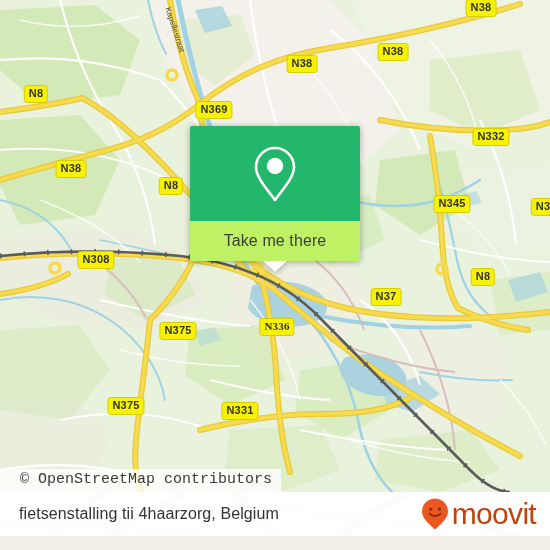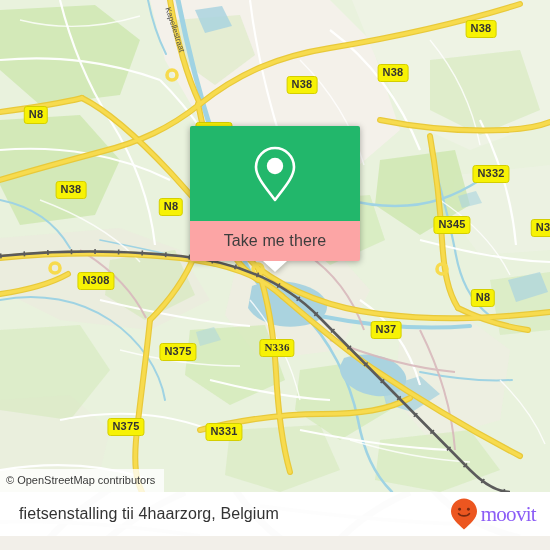--- a/index.html
+++ b/index.html
@@ -45,21 +45,20 @@
     border-radius: 3px;
     color: #333;
     font-size: 11px;
     font-weight: bold;
     font-family: "Liberation Sans", sans-serif;
     line-height: 13px;
     padding: 1px 4px 2px 4px;
     white-space: nowrap;
     letter-spacing: 0.2px;
     transform: translate(-50%, -50%);
-    margin-top: 21px;
   }
 
   .street-label {
     position: absolute;
     color: #4d4d4d;
     font-size: 8px;
     font-family: "Liberation Sans", sans-serif;
     white-space: nowrap;
     transform-origin: 0 0;
   }
@@ -75,21 +74,21 @@
   #callout-top {
     height: 95px;
     background: #22b76b;
     border-radius: 2px 2px 0 0;
     display: flex;
     align-items: center;
     justify-content: center;
   }
   #callout-bottom {
     height: 40px;
-    background: #fca5a5;
+    background: #bef264;
     border-radius: 0 0 2px 2px;
     display: flex;
     align-items: center;
     justify-content: center;
     position: relative;
   }
   #callout-label {
     color: #3d3d3d;
     font-size: 16px;
     font-family: "Liberation Sans", sans-serif;
@@ -107,23 +106,23 @@
     border-top: 11px solid #ffffff;
   }
 
   
   #attribution {
     position: absolute;
     left: 0;
     bottom: 0;
     background: rgba(255,255,255,0.78);
     color: #3a3a3a;
-    font-size: 11px;
-    font-family: Liberation Sans, sans-serif;
-    padding: 4px 9px 5px 6px;
+    font-size: 15px;
+    font-family: Liberation Mono, monospace;
+    padding: 4px 9px 5px 20px;
     line-height: 14px;
     white-space: nowrap;
   }
 
   
   #footer {
     position: absolute;
     left: 0;
     top: 492px;
     width: 550px;
@@ -152,23 +151,23 @@
     font-family: "Liberation Sans", sans-serif;
     letter-spacing: 0.1px;
     white-space: nowrap;
   }
   #brand {
     display: flex;
     align-items: center;
     gap: 2px;
   }
   #brand-word {
-    color: #8b5cf6;
-    font-size: 21px;
-    font-family: Liberation Serif, serif;
+    color: #c2410c;
+    font-size: 30px;
+    font-family: Liberation Sans, sans-serif;
     font-weight: normal;
     letter-spacing: -0.7px;
     line-height: 30px;
   }
 </style>
 </head>
 <body>
 
 <div id="page">
 
@@ -318,32 +317,32 @@
       </g>
     </svg>
 
     <div class="street-label" style="left:172px; top:6px; transform: rotate(72deg);">Kapellestraat</div>
 
     <div class="shield" style="left:481px; top:8px;">N38</div>
     <div class="shield" style="left:393px; top:52px;">N38</div>
     <div class="shield" style="left:302px; top:64px;">N38</div>
     <div class="shield" style="left:36px;  top:94px;">N8</div>
     <div class="shield" style="left:214px; top:110px;">N369</div>
-    <div class="shield" style="left:491px; top:153px;text-align:center;">N332</div>
+    <div class="shield" style="left:491px; top:137px;text-align:center;">N332</div>
     <div class="shield" style="left:71px;  top:169px;">N38</div>
     <div class="shield" style="left:171px; top:186px;">N8</div>
     <div class="shield" style="left:452px; top:204px;">N345</div>
     <div class="shield" style="left:543px; top:207px;">N3</div>
     <div class="shield" style="left:96px; top:260px;">N308</div>
     <div class="shield" style="left:483px; top:277px;">N8</div>
-    <div class="shield" style="left:386px; top:309px;">N37</div>
+    <div class="shield" style="left:386px; top:297px;">N37</div>
     <div class="shield" style="left:277px; top:327px;font-family:Liberation Serif, serif;">N336</div>
     <div class="shield" style="left:178px; top:331px;">N375</div>
     <div class="shield" style="left:126px; top:406px;">N375</div>
-    <div class="shield" style="left:224px; top:411px;">N331</div>
+    <div class="shield" style="left:240px; top:411px;">N331</div>
 
     <div id="callout">
       <div id="callout-top">
         <svg width="46" height="58" viewBox="0 0 46 58">
           <path d="M23 3 C12.5 3 4 11.5 4 22 C4 32 14 43 23 55 C32 43 42 32 42 22 C42 11.5 33.5 3 23 3 Z" fill="none" stroke="#ffffff" stroke-width="2.6" stroke-linejoin="round"></path>
           <circle cx="23" cy="21" r="8.2" fill="#ffffff"></circle>
         </svg>
       </div>
       <div id="callout-bottom">
         <span id="callout-label">Take me there</span>

